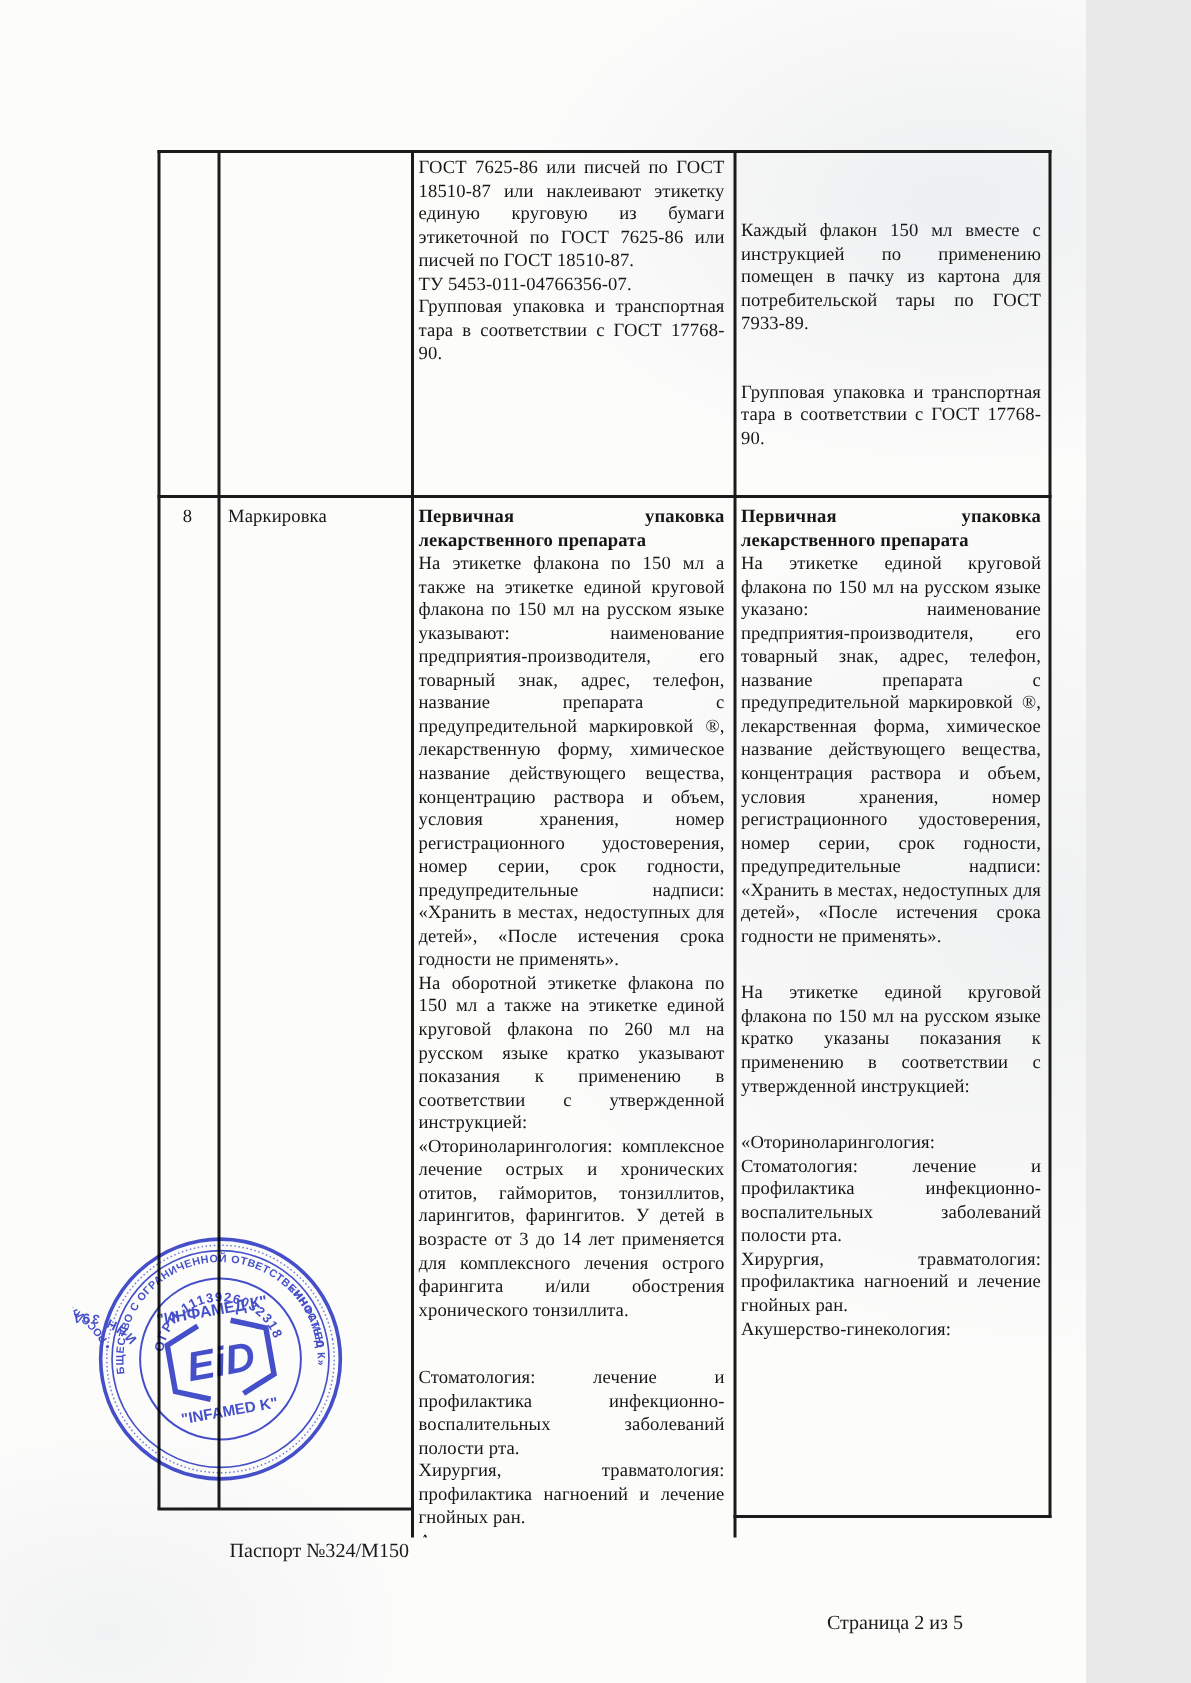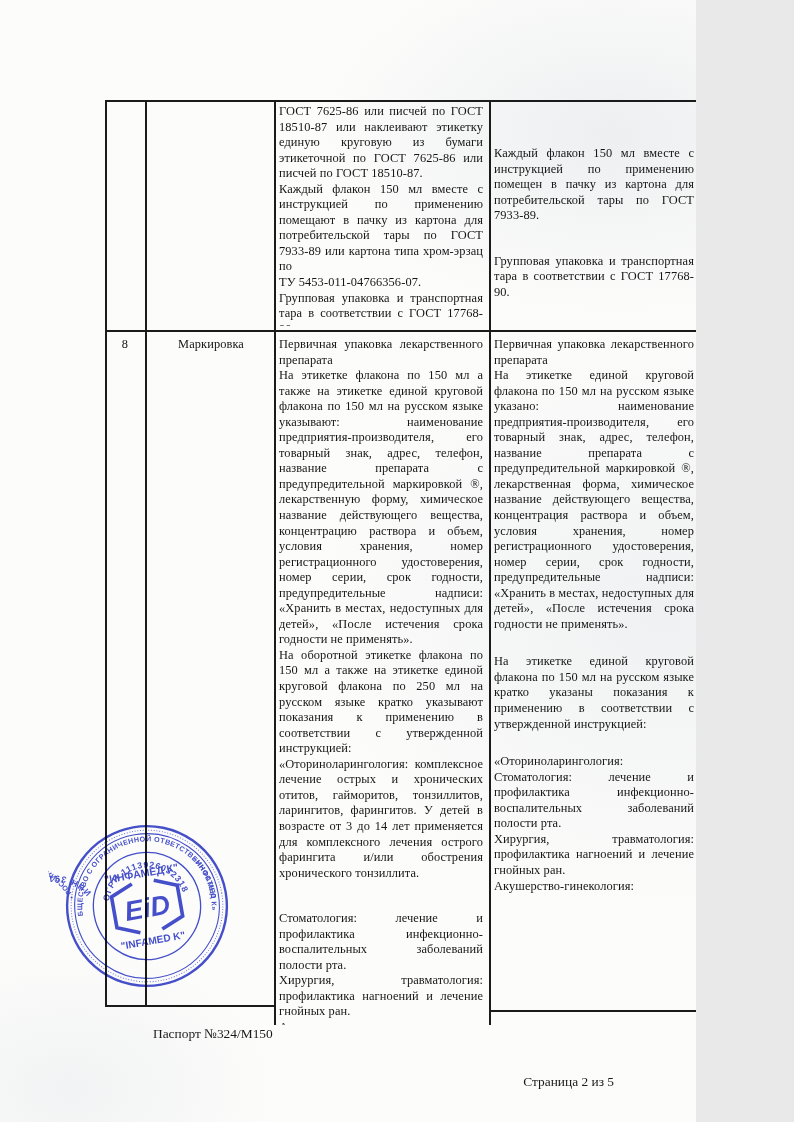--- a/index.html
+++ b/index.html
@@ -1,42 +1,42 @@
 <!DOCTYPE html>
 <html><head>
 <meta charset="utf-8">
 <style>
   html,body{margin:0;padding:0;}
   body{width:794px;height:1122px;overflow:hidden;background:#e9e9e9;}
   .page{
     position:relative;width:696px;height:1122px;
     background:#fcfcfb;
     font-family:"Liberation Serif","DejaVu Serif",serif;
-    color:#161616;overflow:hidden;
+    color:#161616;overflow:hidden;padding-left:28px;
   }
   .page::before{
     content:"";position:absolute;inset:0;pointer-events:none;
     background:
       radial-gradient(420px 260px at 88% 12%, rgba(210,214,220,.35), transparent 70%),
       radial-gradient(500px 420px at 95% 55%, rgba(208,212,218,.28), transparent 70%),
       radial-gradient(300px 200px at 10% 97%, rgba(210,214,220,.25), transparent 70%);
   }
   .tbl{position:absolute;left:105px;top:100px;width:596px;height:925px;}
   .ln{position:absolute;background:#1b1b1b;}
   .cell{
     position:absolute;font-size:12.4px;line-height:15.55px;
     text-align:justify;letter-spacing:.1px;
   }
   .cell p{margin:0;}
-  .cell p.b{font-weight:normal;}
+  .cell p.b{font-weight:bold;}
   .cell p.gap-m{margin-top:22px;}
   .cell p.gap-l{margin-top:30px;}
   .cell p.gap-xl{margin-top:42px;}
   .rownum{left:0;top:237px;width:40px;text-align:center;}
-  .rowlabel{left:47px;top:237px;width:118px;text-align:center;}
+  .rowlabel{left:47px;top:237px;width:118px;text-align:left;}
   .c3a{left:174px;top:4px;width:204px;height:222px;overflow:hidden;}
   .c4a{left:389px;top:4px;width:200px;height:222px;overflow:hidden;}
   .c3b{left:174px;top:237px;width:204px;height:688px;overflow:hidden;}
   .c4b{left:389px;top:237px;width:200px;height:668px;overflow:hidden;}
   .footer{position:absolute;font-size:13.4px;color:#1a1a1a;}
   .footer-left{left:117px;top:1026px;margin-left:36px;}
   .footer-right{right:82px;top:1074px;}
   .stamp{
     position:absolute;left:56px;top:815px;width:182px;height:182px;
     transform:rotate(-10deg);opacity:.88;mix-blend-mode:multiply;
@@ -56,35 +56,34 @@
     <div class="ln" style="left:0;top:0;width:2px;height:906px;"></div>
     <div class="ln" style="left:40px;top:0;width:2px;height:906px;"></div>
     <div class="ln" style="left:169px;top:0;width:2px;height:925px;"></div>
     <div class="ln" style="left:384px;top:0;width:2px;height:925px;"></div>
     <div class="ln" style="left:594px;top:0;width:2px;height:912px;"></div>
     <div class="ln" style="left:0;top:905px;width:171px;height:2px;"></div>
     <div class="ln" style="left:384px;top:910px;width:212px;height:2px;"></div>
 
     <div class="cell c3a">
         <p>ГОСТ 7625-86 или писчей по ГОСТ 18510-87 или наклеивают этикетку единую круговую из бумаги этикеточной по ГОСТ 7625-86 или писчей по ГОСТ 18510-87.</p>
-        <p>Каждый флакон 150 мл вместе с инструкцией по применению помещают в пачку из картона для потребительской тары по ГОСТ 7933-89 или картона типа хром-эрзац по</p>
         <p>ТУ 5453-011-04766356-07.</p>
         <p>Групповая упаковка и транспортная тара в соответствии с ГОСТ 17768-90.</p>
       </div>
     <div class="cell c4a">
         <p class="gap-xl">Каждый флакон 150 мл вместе с инструкцией по применению помещен в пачку из картона для потребительской тары по ГОСТ 7933-89.</p>
         <p class="gap-l">Групповая упаковка и транспортная тара в соответствии с ГОСТ 17768-90.</p>
       </div>
 
     <div class="cell rownum">8</div>
     <div class="cell rowlabel">Маркировка</div>
     <div class="cell c3b">
         <p class="b">Первичная упаковка лекарственного препарата</p>
         <p>На этикетке флакона по 150 мл а также на этикетке единой круговой флакона по 150 мл на русском языке указывают: наименование предприятия-производителя, его товарный знак, адрес, телефон, название препарата с предупредительной маркировкой ®, лекарственную форму, химическое название действующего вещества, концентрацию раствора и объем, условия хранения, номер регистрационного удостоверения, номер серии, срок годности, предупредительные надписи: «Хранить в местах, недоступных для детей», «После истечения срока годности не применять».</p>
-        <p>На оборотной этикетке флакона по 150 мл а также на этикетке единой круговой флакона по 250 мл на русском языке кратко указывают показания к применению в соответствии с утвержденной инструкцией:</p>
+        <p>На оборотной этикетке флакона по 150 мл а также на этикетке единой круговой флакона по 260 мл на русском языке кратко указывают показания к применению в соответствии с утвержденной инструкцией:</p>
         <p>«Оториноларингология: комплексное лечение острых и хронических отитов, гайморитов, тонзиллитов, ларингитов, фарингитов. У детей в возрасте от 3 до 14 лет применяется для комплексного лечения острого фарингита и/или обострения хронического тонзиллита.</p>
         <p class="gap-l">Стоматология: лечение и профилактика инфекционно-воспалительных заболеваний полости рта.</p>
         <p>Хирургия, травматология: профилактика нагноений и лечение гнойных ран.</p>
         <p>Акушерство-гинекология:</p>
       </div>
     <div class="cell c4b">
         <p class="b">Первичная упаковка лекарственного препарата</p>
         <p>На этикетке единой круговой флакона по 150 мл на русском языке указано: наименование предприятия-производителя, его товарный знак, адрес, телефон, название препарата с предупредительной маркировкой ®, лекарственная форма, химическое название действующего вещества, концентрация раствора и объем, условия хранения, номер регистрационного удостоверения, номер серии, срок годности, предупредительные надписи: «Хранить в местах, недоступных для детей», «После истечения срока годности не применять».</p>
         <p class="gap-m">На этикетке единой круговой флакона по 150 мл на русском языке кратко указаны показания к применению в соответствии с утвержденной инструкцией:</p>
         <p class="gap-m">«Оториноларингология:</p>

